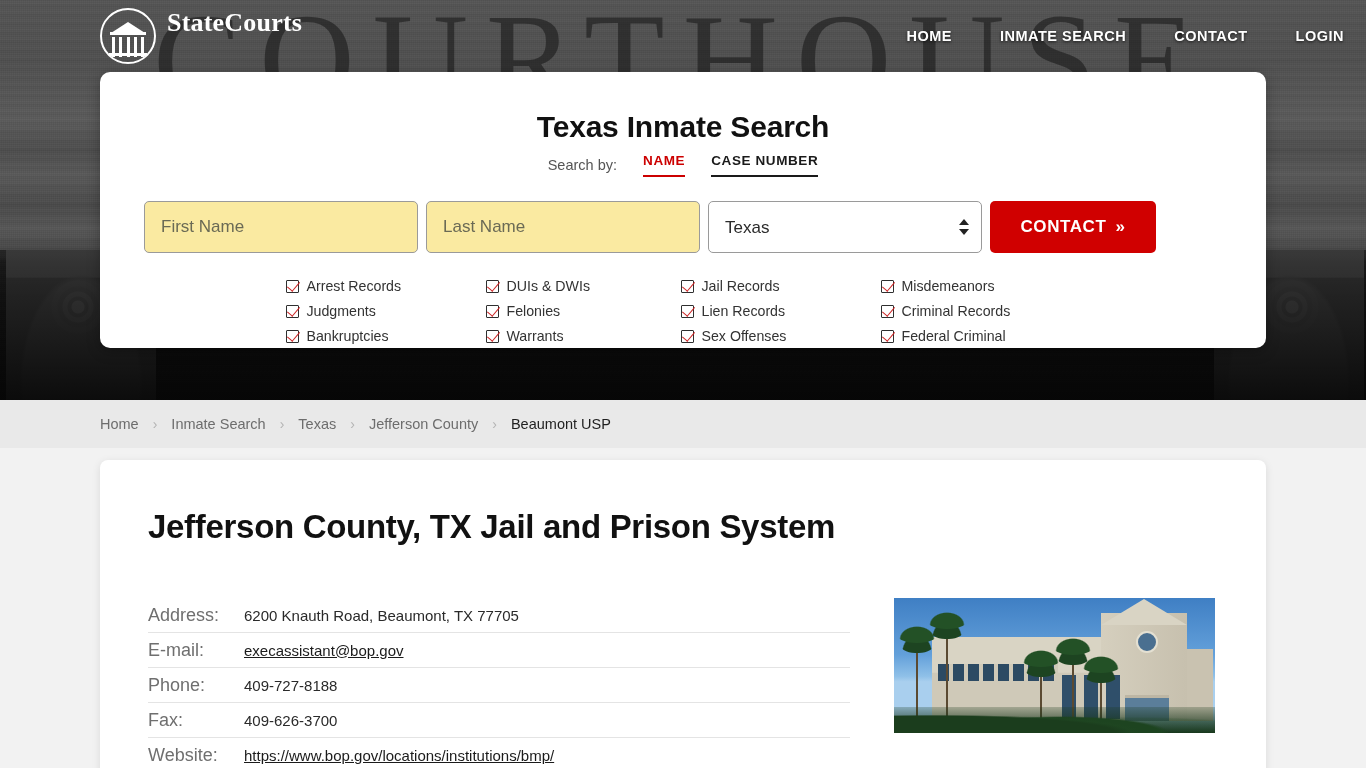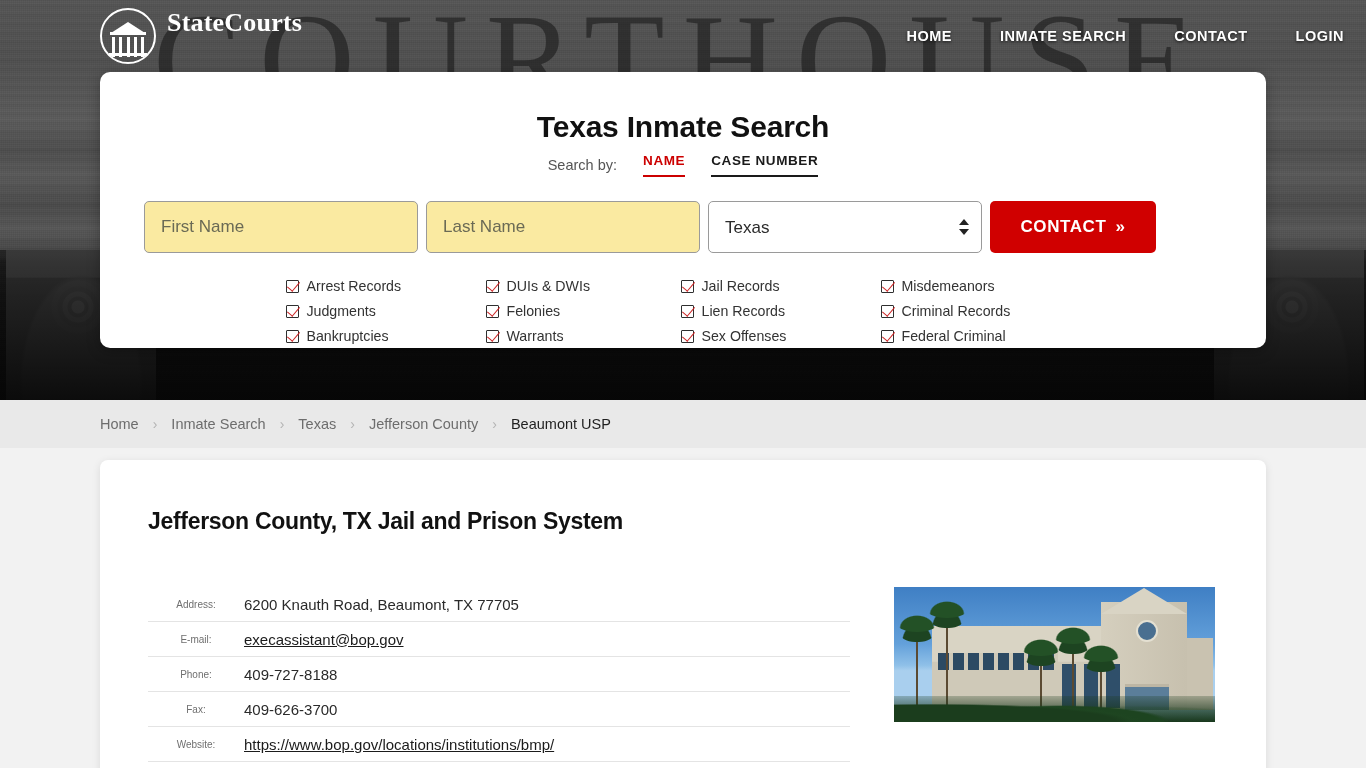--- a/index.html
+++ b/index.html
@@ -236,34 +236,34 @@
 
   
   .content-card {
     position: absolute;
     left: 100px; top: 460px; width: 1166px; height: 320px;
     background: #fff; border-radius: 8px;
     box-shadow: 0 2px 8px rgba(0,0,0,.10);
     padding: 48px 48px 0;
   }
   .page-title {
-    font-size: 23px; font-weight: 700; color: #111;
+    font-size: 33px; font-weight: 700; color: #111;
     letter-spacing: -.3px;
   }
   .content-body { display: flex; gap: 44px; margin-top: 52px; }
   .info-table { width: 702px; }
   .info-row {
     display: flex; align-items: center;
     height: 35px;
     border-bottom: 1px solid #e4e4e4;
   }
   .info-row:first-child { border-top: none; }
   .info-key {
     width: 96px; flex: 0 0 96px;
-    font-size: 10px; color: #6f6f6f; text-align: center;
+    font-size: 18px; color: #6f6f6f;
   }
   .info-val { font-size: 15px; color: #2a2a2a; }
   .info-val a { color: #1b1b1b; text-decoration: underline; }
 
   
   .photo {
     width: 321px; height: 135px; flex: 0 0 321px;
     position: relative; overflow: hidden;
     background: linear-gradient(to bottom, #3f7fc4 0%, #63a0da 42%, #8fc0e8 58%, #a9cfee 62%);
   }

